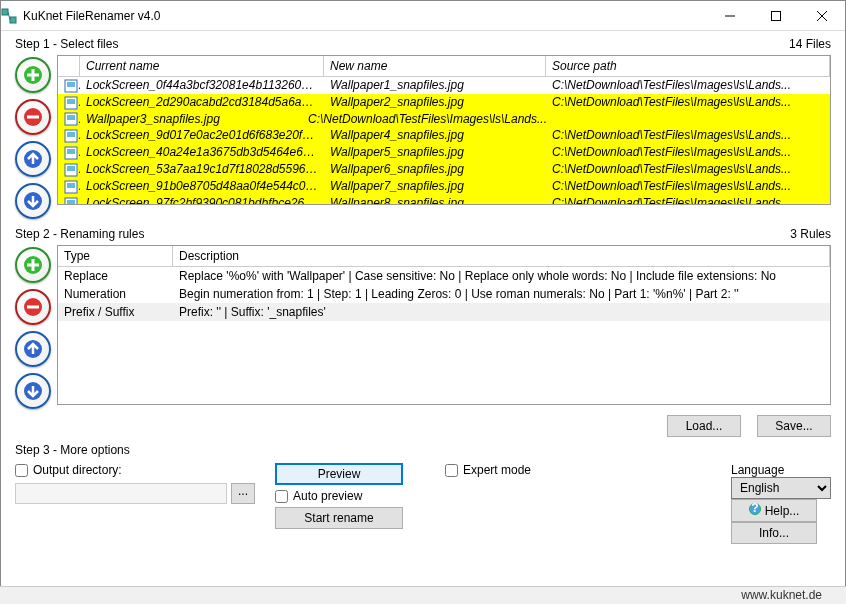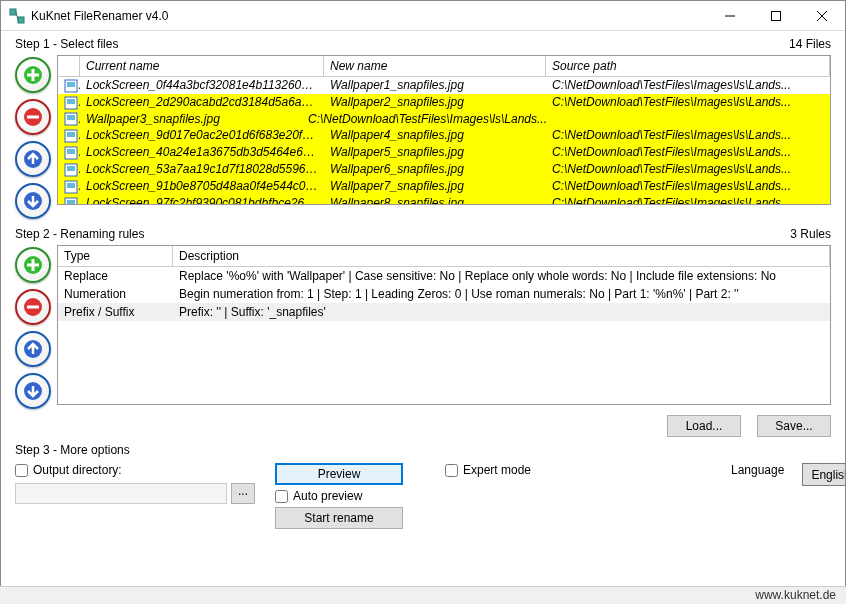--- a/index.html
+++ b/index.html
@@ -1,19 +1,19 @@
 <!DOCTYPE html>
 <html><head>
 <meta charset="utf-8">
 <style>
 * { box-sizing: border-box; margin: 0; padding: 0; font-family: "Segoe UI", Tahoma, sans-serif; font-size: 12px; }
 body { background: #fff; width: 846px; height: 604px; overflow: hidden; border: 1px solid #888; }
 
 
-.titlebar { height: 30px; display: flex; align-items: center; padding: 0 0 0 8px; border-bottom: 1px solid #ddd; }
+.titlebar { height: 30px; display: flex; align-items: center; padding: 0 0 0 0; border-bottom: 1px solid #ddd; }
 .title-icon { width: 16px; height: 16px; margin-right: 6px; display: flex; align-items: center; justify-content: center; }
 .title-text { flex: 1; font-size: 12px; color: #000; }
 .win-controls { display: flex; }
 .win-btn { width: 46px; height: 30px; display: flex; align-items: center; justify-content: center; cursor: pointer; }
 
 
 .content { padding: 0 14px 0 14px; }
 .section-header { display: flex; justify-content: space-between; margin: 6px 0 4px; color: #000; }
 .section-row { display: flex; align-items: flex-start; gap: 6px; }
 
@@ -54,28 +54,28 @@
 .std-btn.highlight { border: 2px solid #0078d7; background: #e5f1fb; padding: 2px 0; }
 
 
 .step3 { display: flex; align-items: flex-start; gap: 20px; margin-top: 6px; }
 .output-block { display: flex; flex-direction: column; gap: 6px; width: 240px; }
 .path-row { display: flex; gap: 4px; }
 .path-input { flex: 1; border: 1px solid #ccc; background: #f5f5f5; height: 21px; padding: 0 4px; }
 .browse-btn { width: 24px; height: 21px; background: #e1e1e1; border: 1px solid #adadad; cursor: pointer; text-align: center; }
 .action-block { display: flex; flex-direction: column; gap: 4px; width: 150px; }
 .expert-block { flex: 1; }
-.lang-block { width: 100px; display: flex; gap: 18px; }
+.lang-block { width: 100px; display: flex; flex-direction: column; gap: 0; }
 .lang-select { border: 1px solid #7a7a7a; background: #e1e1e1; padding: 2px 4px; font-size: 12px; }
 .help-btn { display: flex; align-items: center; gap: 4px; justify-content: center; width: 86px; padding: 3px 0; background: #e1e1e1; border: 1px solid #adadad; cursor: pointer; }
 .check-row { display: flex; align-items: center; gap: 5px; }
 .check-row input { margin: 0; }
 
 
-.statusbar { position: absolute; bottom: 0; left: 0; right: 0; height: 18px; background: #f0f0f0; border-top: 1px solid #ccc; text-align: right; padding: 1px 10px; font-size: 11px; color: #333; }
+.statusbar { position: absolute; bottom: 0; left: 0; right: 0; height: 18px; background: #f0f0f0; border-top: 1px solid #ccc; text-align: right; padding: 1px 24px; font-size: 11px; color: #333; }
 </style>
 </head>
 <body>
 
 <div class="titlebar">
   <span class="title-icon">
     <svg viewBox="0 0 16 16">
         <rect x="1" y="1" width="6" height="6" fill="#4a9" stroke="#277"></rect>
         <rect x="9" y="9" width="6" height="6" fill="#4a9" stroke="#277"></rect>
         <path d="M7 4 L9 12" stroke="#277" stroke-width="1"></path>

